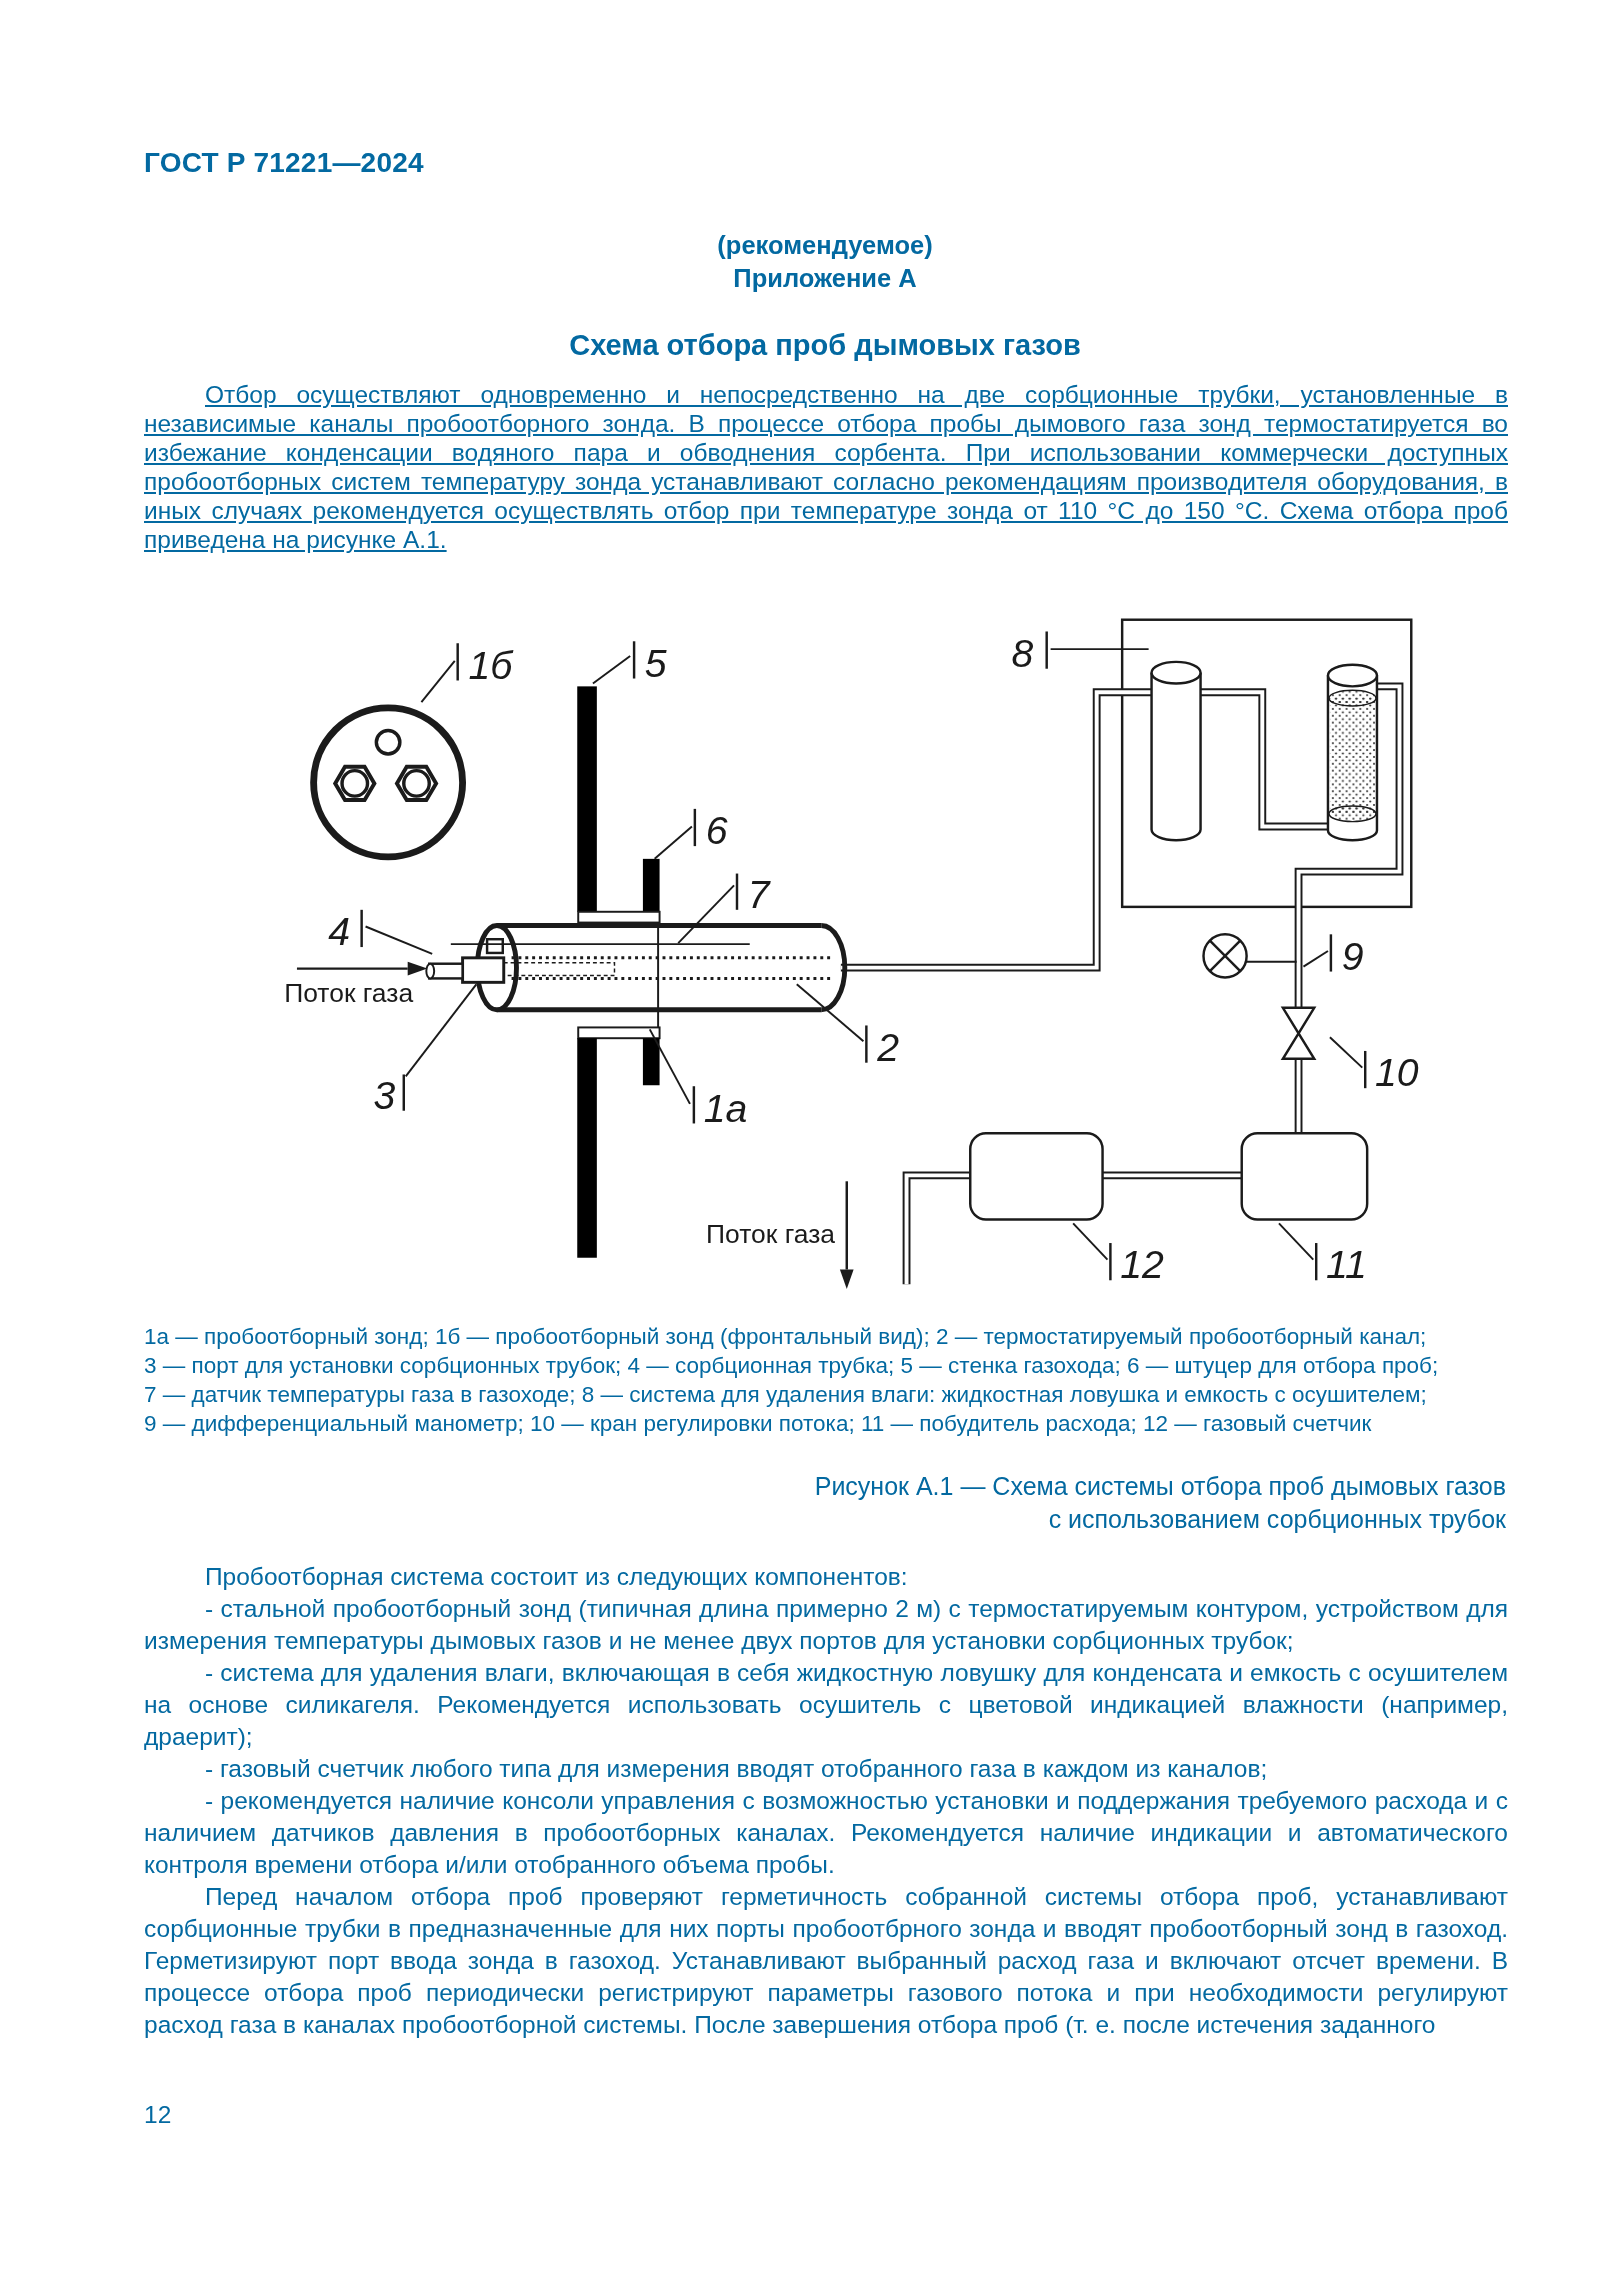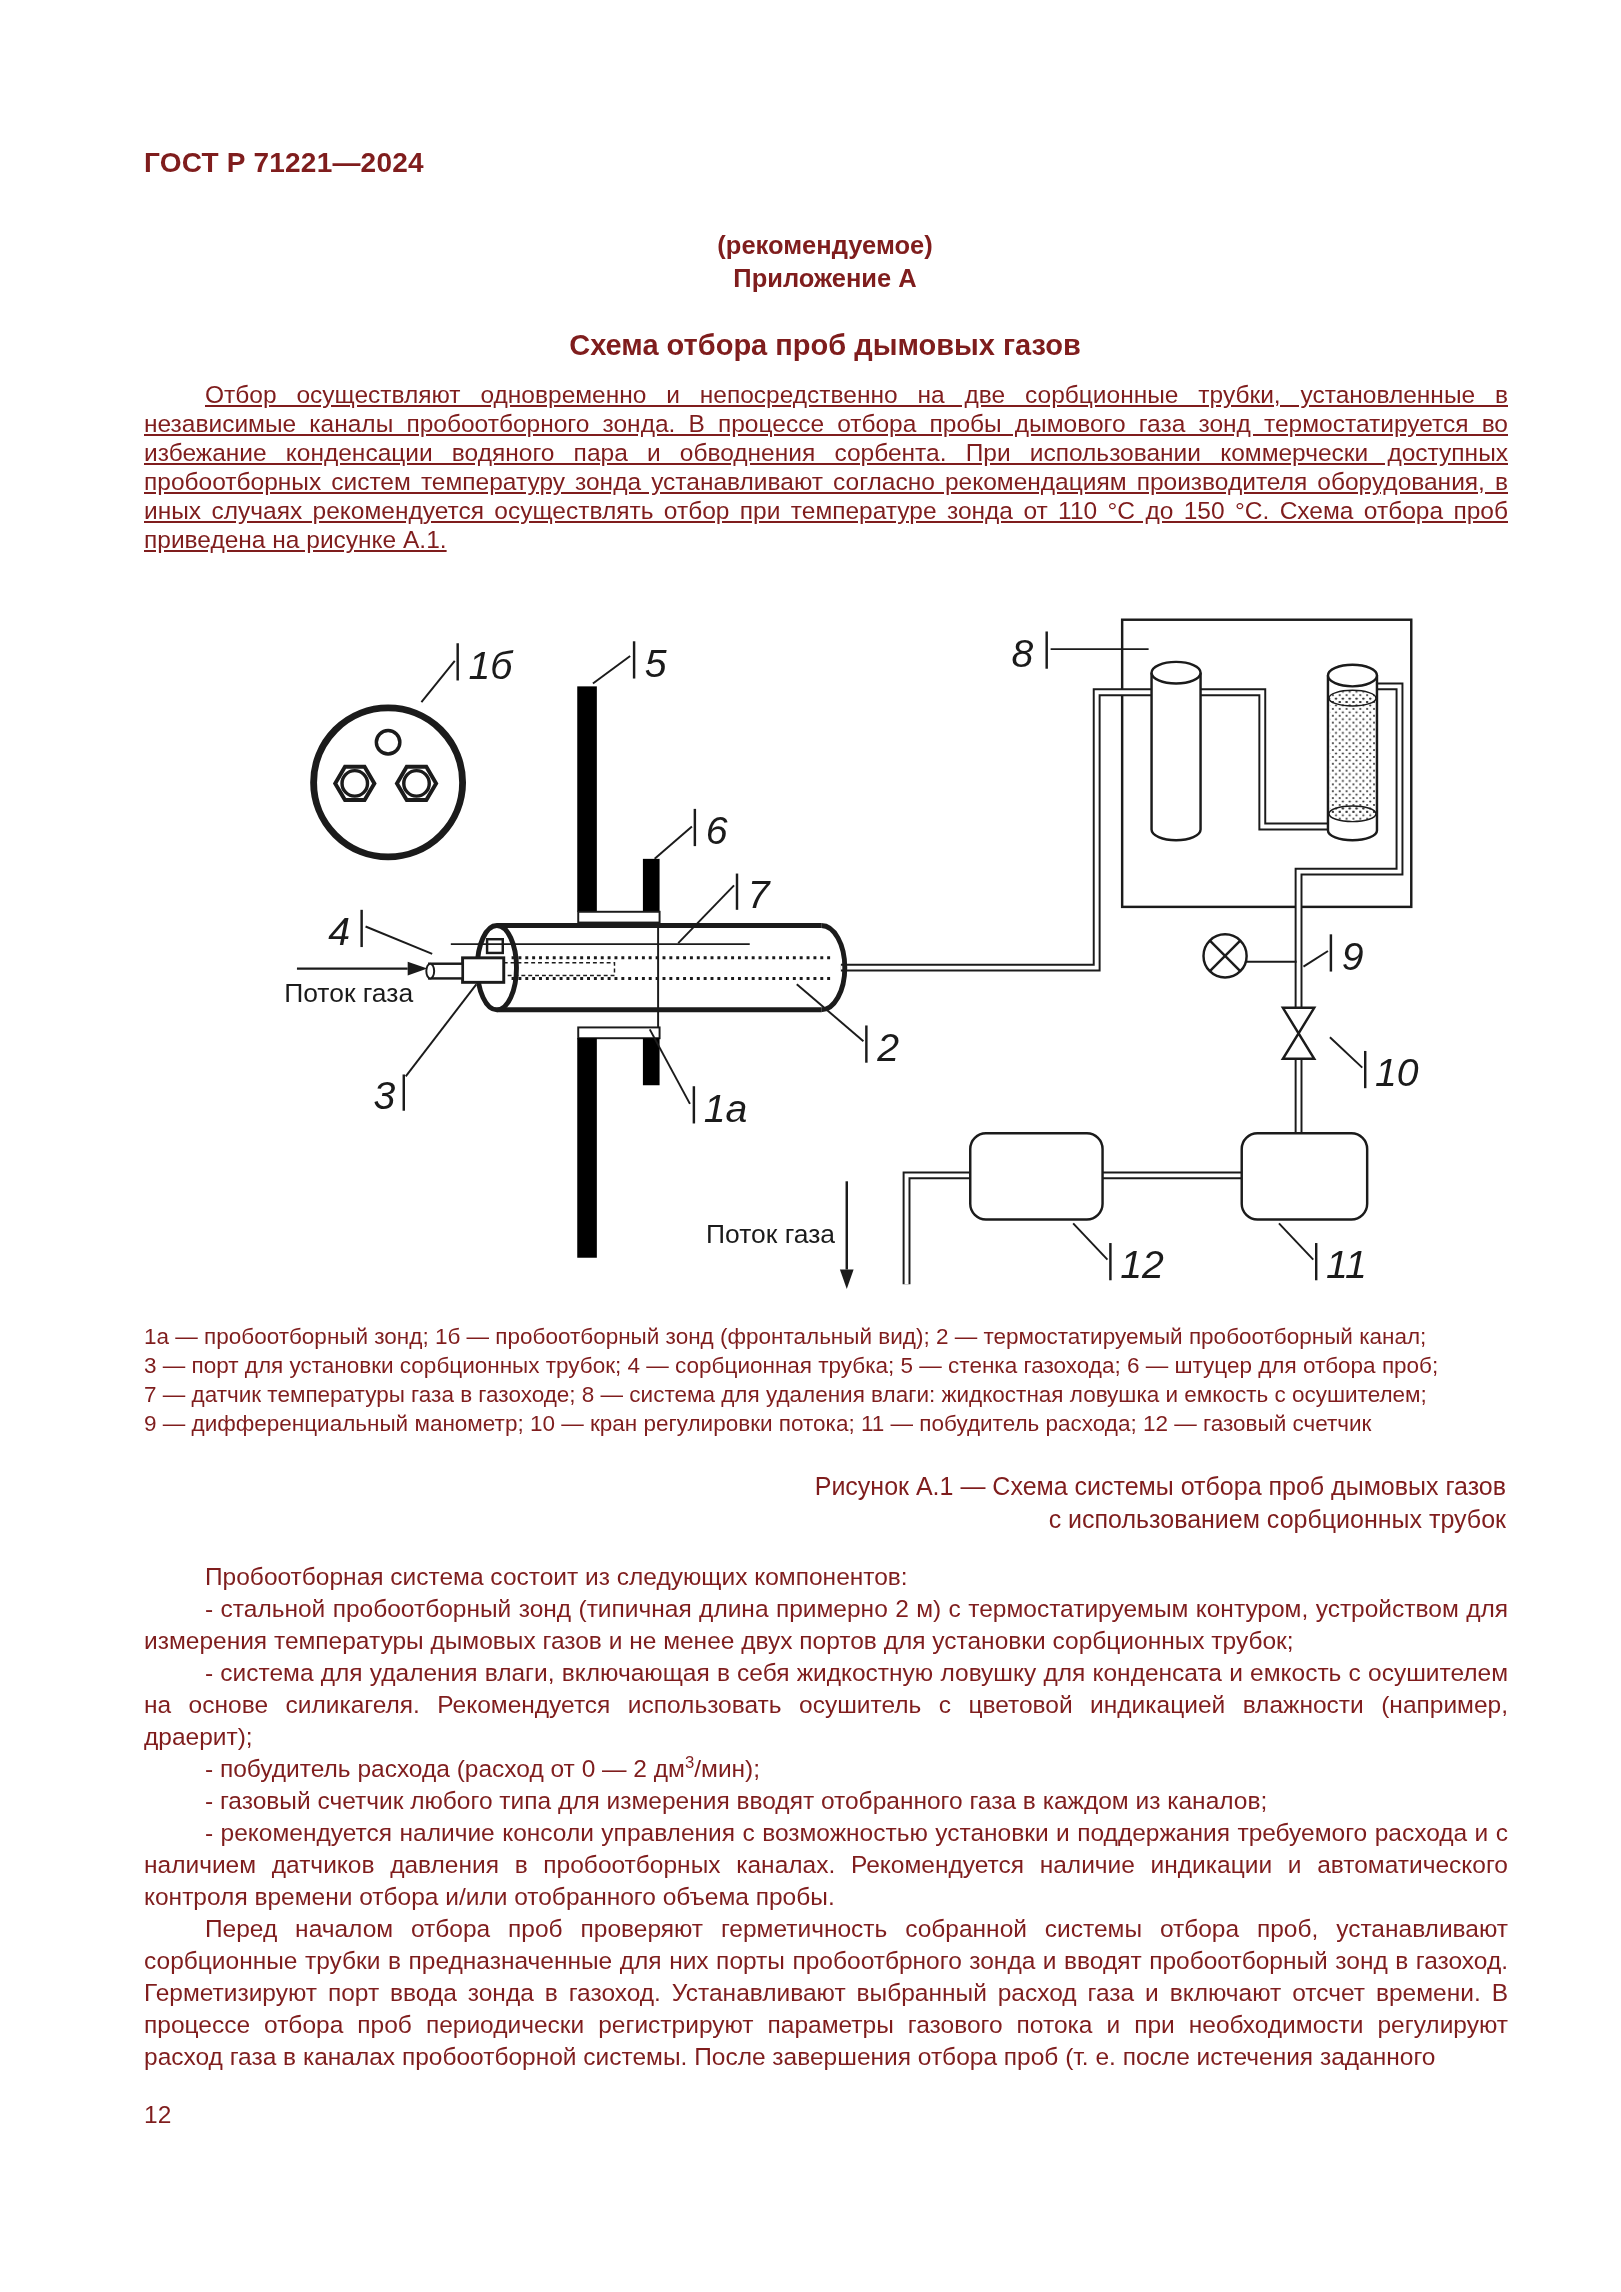--- a/index.html
+++ b/index.html
@@ -1,21 +1,21 @@
 <!DOCTYPE html>
 <html><head>
 <meta charset="utf-8">
 <style>
   html,body{margin:0;padding:0;background:#e8e8e8;}
   .page{
     position:relative;
     width:1621px;height:2293px;
     background:#ffffff;
     font-family:"Liberation Sans","DejaVu Sans",sans-serif;
-    color:#7f1d1d;
+    color:#0369a1;
     overflow:hidden;
   }
   .abs{position:absolute;}
   .doc-header{left:144px;top:147px;font-size:28px;font-weight:bold;letter-spacing:0.2px;}
   .appendix{left:144px;top:229px;width:1362px;text-align:center;font-weight:bold;font-size:25.5px;line-height:33px;}
   .fig-title{left:144px;top:329px;width:1362px;text-align:center;font-weight:bold;font-size:29px;}
   .intro{left:144px;top:380px;width:1364px;font-size:24.5px;line-height:29px;text-align:justify;text-decoration:underline;}
   .intro p{margin:0;text-indent:61px;}
   .legend{left:144px;top:1322px;width:1362px;text-align:left;font-size:22.5px;line-height:29px;}
   .caption{left:144px;top:1470px;width:1362px;text-align:right;font-size:25px;line-height:33px;}
@@ -211,21 +211,20 @@
 
   <div class="abs caption">
     <div>Рисунок А.1 — Схема системы отбора проб дымовых газов</div>
     <div>с использованием сорбционных трубок</div>
   </div>
 
   <div class="abs bodytext">
     <p>Пробоотборная система состоит из следующих компонентов:</p>
     <p>- стальной пробоотборный зонд (типичная длина примерно 2 м) с термостатируемым контуром, устройством для измерения температуры дымовых газов и не менее двух портов для установки сорбционных трубок;</p>
     <p>- система для удаления влаги, включающая в себя жидкостную ловушку для конденсата и емкость с осушителем на основе силикагеля. Рекомендуется использовать осушитель с цветовой индикацией влажности (например, драерит);</p>
-    <p><span>- побудитель расхода (расход от 0 — 2 дм</span><sup>3</sup><span>/мин);</span></p>
     <p>- газовый счетчик любого типа для измерения вводят отобранного газа в каждом из каналов;</p>
     <p>- рекомендуется наличие консоли управления с возможностью установки и поддержания требуемого расхода и с наличием датчиков давления в пробоотборных каналах. Рекомендуется наличие индикации и автоматического контроля времени отбора и/или отобранного объема пробы.</p>
     <p>Перед началом отбора проб проверяют герметичность собранной системы отбора проб, устанавливают сорбционные трубки в предназначенные для них порты пробоотбрного зонда и вводят пробоотборный зонд в газоход. Герметизируют порт ввода зонда в газоход. Устанавливают выбранный расход газа и включают отсчет времени. В процессе отбора проб периодически регистрируют параметры газового потока и при необходимости регулируют расход газа в каналах пробоотборной системы. После завершения отбора проб (т. е. после истечения заданного</p>
   </div>
 
   <div class="abs pagenum">12</div>
 
 </div>
 
 

